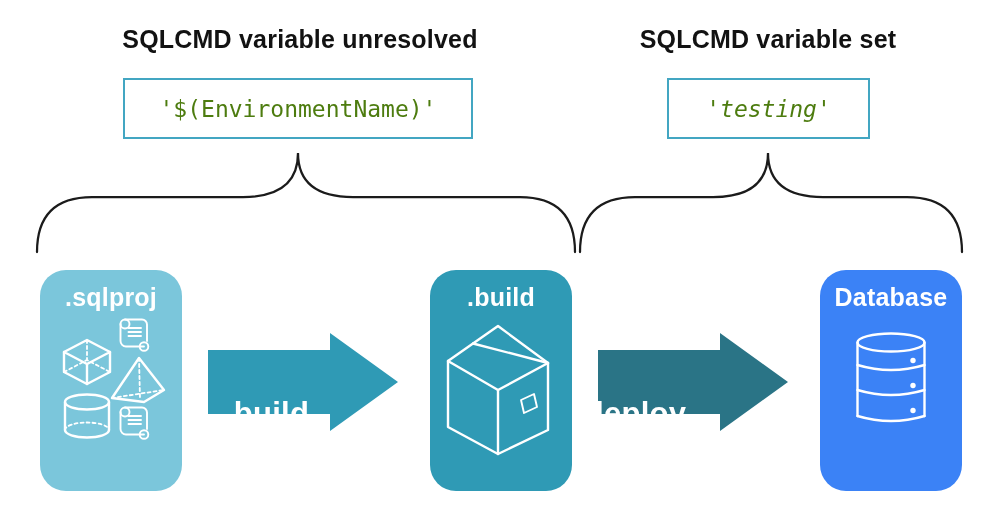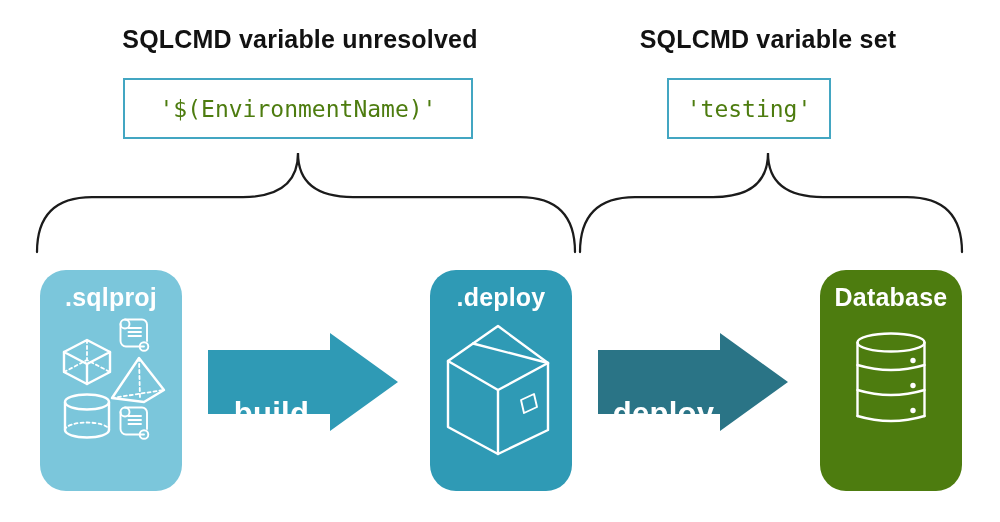--- a/index.html
+++ b/index.html
@@ -32,21 +32,21 @@
     background: #ffffff;
     display: flex;
     align-items: center;
     justify-content: center;
     font-family: "DejaVu Sans Mono", monospace;
     font-size: 23px;
     color: #4d7c0f;
     white-space: pre;
   }
   #code-box-left { left: 123px; width: 350px; }
-  #code-box-right { left: 667px; width: 164px; }
+  #code-box-right { left: 667px; width: 203px; font-style: italic; }
   #braces-svg {
     position: absolute;
     left: 0; top: 0;
     width: 1000px; height: 522px;
     pointer-events: none;
   }
   .brace {
     fill: none;
     stroke: #1b1b1b;
     stroke-width: 2.25;
@@ -102,21 +102,21 @@
     display: flex;
     align-items: center;
     justify-content: center;
     font-size: 31px;
     font-weight: 700;
     color: #ffffff;
     letter-spacing: 0.3px;
     margin-top: 32px;
   }
   #build-label { left: 204px; }
-  #deploy-label { left: 596px; }
+  #deploy-label { left: 568px; }
 </style>
 </head>
 <body>
 
 <div id="canvas">
 
   <div class="heading" id="heading-right">SQLCMD variable set</div>
   <div class="heading" id="heading-left">SQLCMD variable unresolved</div>
 
   <div class="code-box" id="code-box-left">
@@ -168,40 +168,40 @@
       <use href="#scroll-glyph" y="85"></use>
     </svg>
   </div>
 
   <svg class="arrow-svg" id="build-arrow" viewBox="0 0 190 98">
     <polygon points="0,17 122,17 122,0 190,49 122,98 122,81 0,81" fill="#2f9ab5"></polygon>
   </svg>
   <div class="arrow-label" id="build-label">build</div>
 
   <div class="card" id="card-dacpac" style="background-color: rgb(47, 154, 181);">
-    <div class="card-title">.deploy</div>
+    <div class="card-title">.build</div>
     <svg class="card-icon" id="dacpac-icon" viewBox="0 0 122 140">
 
       <path class="icon-stroke" d="M58 6 L108 43 L58 70 L8 41 Z"></path>
 
       <path class="icon-stroke" d="M33 23.5 L108 43"></path>
 
       <path class="icon-stroke" d="M8 41 V107 L58 134 L108 110 V43"></path>
       <path class="icon-stroke" d="M58 70 V134"></path>
 
       <path class="icon-stroke icon-thin" d="M81 80 L94 74 L97 87 L84 93 Z"></path>
     </svg>
   </div>
 
   <svg class="arrow-svg" id="deploy-arrow" viewBox="0 0 190 98">
     <polygon points="0,17 122,17 122,0 190,49 122,98 122,81 0,81" fill="#2a7486"></polygon>
   </svg>
   <div class="arrow-label" id="deploy-label">deploy</div>
 
-  <div class="card" id="card-database" style="background-color: #4d7c0f;">
+  <div class="card" id="card-database" style="background-color: #3b82f6;">
     <div class="card-title">Database</div>
     <svg class="card-icon" id="database-icon" viewBox="0 0 72 95">
       <ellipse class="icon-stroke" cx="36" cy="10.5" rx="33.5" ry="9"></ellipse>
       <path class="icon-stroke" d="M2.5 10.5 V84 M69.5 10.5 V84"></path>
       <path class="icon-stroke" d="M2.5 33 Q36 43 69.5 33"></path>
       <path class="icon-stroke" d="M2.5 58 Q36 68 69.5 58"></path>
       <path class="icon-stroke" d="M2.5 84 Q36 94 69.5 84"></path>
       <circle fill="#ffffff" cx="58" cy="28.5" r="2.7"></circle>
       <circle fill="#ffffff" cx="58" cy="53.5" r="2.7"></circle>
       <circle fill="#ffffff" cx="58" cy="78.5" r="2.7"></circle>

